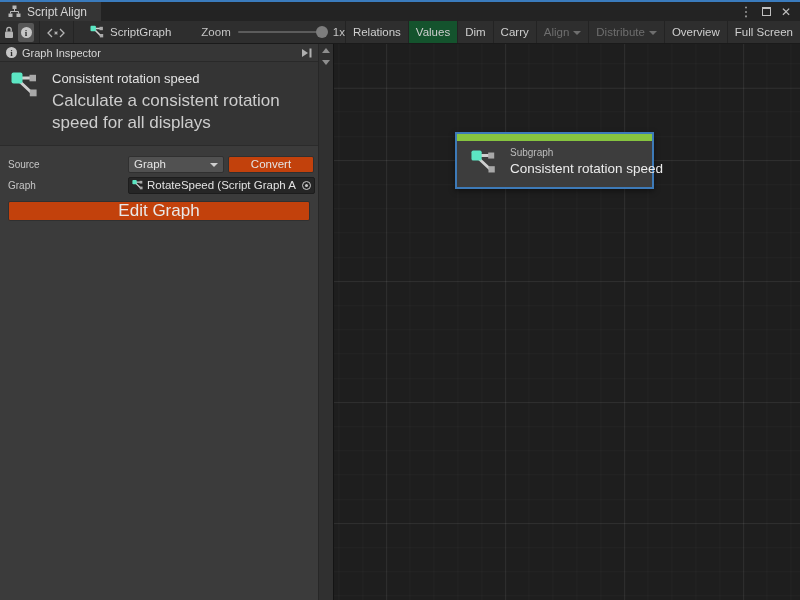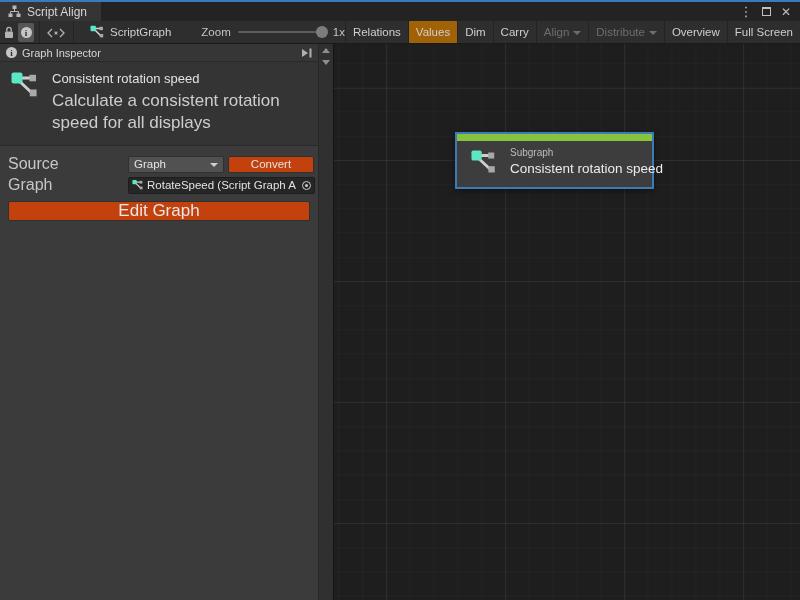--- a/index.html
+++ b/index.html
@@ -28,21 +28,21 @@
   .tb-icon-btn.active { background:#565656; }
   .tb-sep { width:1px; background:#242424; margin:0 4px; }
   .graph-ref { display:flex; align-items:center; gap:5px; padding:0 8px 0 12px; color:#cfcfcf; }
   .zoom-group { display:flex; align-items:center; gap:7px; padding-left:22px; color:#c4c4c4; }
   .zoom-track { position:relative; width:88px; height:2px; background:#5c5c5c; border-radius:1px; }
   .zoom-handle { position:absolute; right:-2px; top:-5px; width:12px; height:12px; border-radius:50%;
                  background:#7d7d7d; }
   .tb-right { margin-left:auto; display:flex; align-items:stretch; }
   .tb-btn { display:flex; align-items:center; gap:4px; padding:0 7px; color:#cfcfcf;
             border-left:1px solid #232323; white-space:nowrap; }
-  .tb-btn.active { background:#a16207; }
+  .tb-btn.active { background:#14532d; }
   .tb-btn.disabled { color:#6e6e6e; }
   .dd-arrow { width:0; height:0; border-left:4px solid transparent; border-right:4px solid transparent;
               border-top:4px solid currentColor; margin-top:1px; }
 
   
   .body { position:absolute; top:44px; left:0; right:0; bottom:0; display:flex; }
 
   
   .inspector { position:relative; width:334px; background:#3b3b3b; border-right:1px solid #141414;
                display:flex; flex-direction:column; }
@@ -60,21 +60,21 @@
   .tri-down { width:0; height:0; border-left:4px solid transparent; border-right:4px solid transparent;
               border-top:5px solid #8e8e8e; }
   .insp-content { flex:1; padding-right:15px; }
   .summary { background:#343434; border-bottom:1px solid #2b2b2b; display:flex; gap:12px;
              padding:9px 8px 11px 10px; }
   .summary-text { width:265px; }
   .summary-title { font-size:13px; color:#e2e2e2; margin-bottom:4px; }
   .summary-desc { font-size:17px; color:#cdcdcd; line-height:1.28; }
   .form { padding:10px 4px 0 8px; }
   .form-row { display:flex; align-items:center; margin-bottom:4px; height:17px; }
-  .form-label { width:120px; font-size:16px; color:#c6c6c6; flex:none; }
+  .form-label { width:120px; font-size:10px; color:#c6c6c6; flex:none; }
   .form-controls { flex:1; display:flex; gap:4px; }
   .dropdown { flex:1; height:17px; background:#515151; border:1px solid #303030; border-radius:2px;
               display:flex; align-items:center; padding:0 5px; font-size:11.5px; color:#e4e4e4; }
   .dropdown .dd-arrow { margin-left:auto; color:#cfcfcf; }
   .btn { height:17px; background:#c2410c; border:1px solid #303030; border-radius:2px;
          display:flex; align-items:center; justify-content:center; font-size:11.5px; color:#e4e4e4; }
   .convert { flex:1; }
   .object-field { flex:1; height:17px; background:#262626; border:1px solid #1d1d1d; border-radius:2px;
                   display:flex; align-items:center; gap:3px; padding:0 0 0 3px; font-size:11.5px;
                   color:#e2e2e2; overflow:hidden; white-space:nowrap; }

